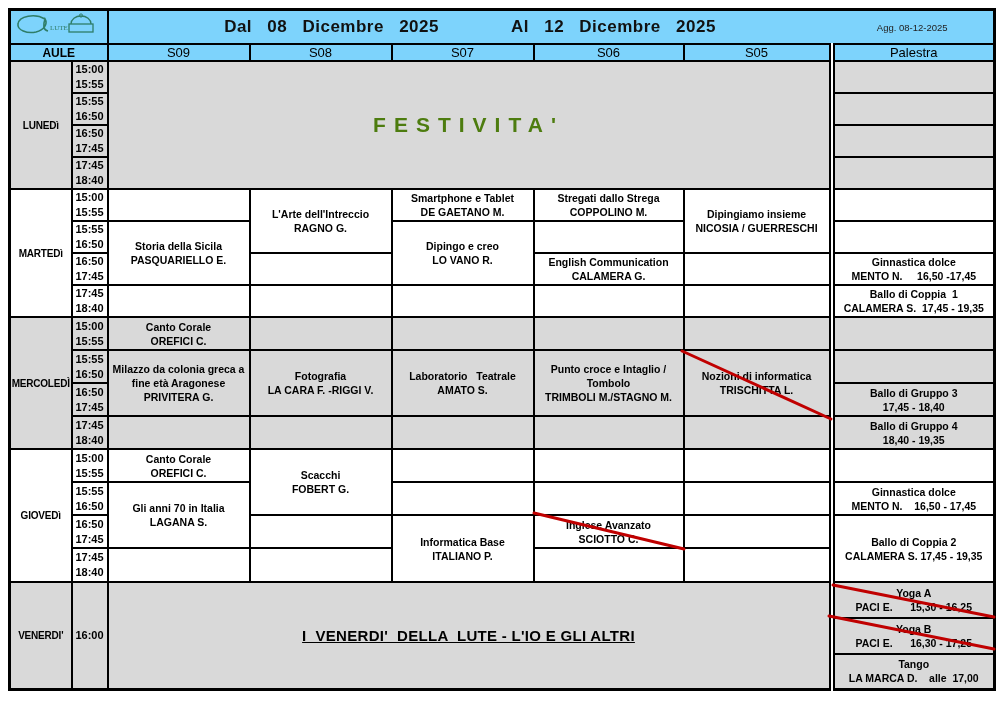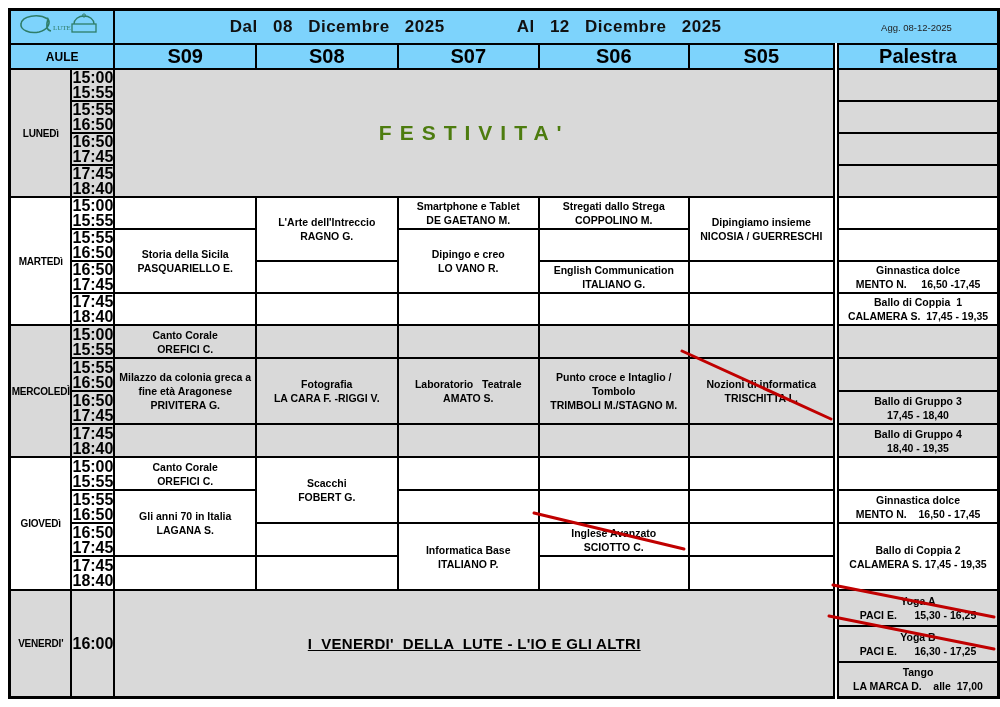--- a/index.html
+++ b/index.html
@@ -20,24 +20,24 @@
   
   .logo-cell{background:#fff;}
   .title-cell{
     background:#fff;border-right:hidden;font-weight:bold;font-size:17px;color:#111;
   }
   .title-cell .title-wrap{display:flex;justify-content:center;gap:72px;}
   .title-cell .part{word-spacing:10px;letter-spacing:.5px;}
   .agg-cell{background:#fff;border-left:hidden;font-size:9.5px;color:#222;}
   
   .aule{font-weight:bold;font-size:12px;}
-  .room{font-weight:bold;font-size:20px;}
+  .room{font-weight:normal;font-size:13px;}
   
   .day{font-weight:bold;font-size:10px;letter-spacing:-0.2px;}
-  .time{font-weight:bold;font-size:16px;line-height:15px;margin-top:15px;}
+  .time{font-weight:bold;font-size:11px;line-height:15px;margin-top:15px;}
   .time span{display:block;}
   
   .course{font-weight:bold;font-size:10.5px;line-height:14px;color:#000;}
   .course .c1{white-space:pre-wrap;}
   .course .c2{white-space:pre-wrap;}
   
   .festivita{
     color:#4d7c0f;font-weight:bold;font-size:21px;letter-spacing:8px;
   }
   .banner{font-weight:bold;font-size:15px;white-space:pre-wrap;letter-spacing:.3px;text-decoration:underline;}
@@ -163,21 +163,21 @@
     <td class="c-pal"></td>
   </tr>
   <tr class="white" style="height:32px">
     <td class="time">
             <span>16:50</span>
             <span>17:45</span>
           </td>
     <td></td>
     <td class="course">
             <div class="c1">English Communication</div>
-            <div class="c2">ITALIANO G.</div>
+            <div class="c2">CALAMERA G.</div>
           </td>
     <td></td>
     <td class="c-pal course">
             <div class="c1">Ginnastica dolce</div>
             <div class="c2">MENTO N.     16,50 -17,45</div>
           </td>
   </tr>
   <tr class="white" style="height:32px">
     <td class="time">
             <span>17:45</span>

